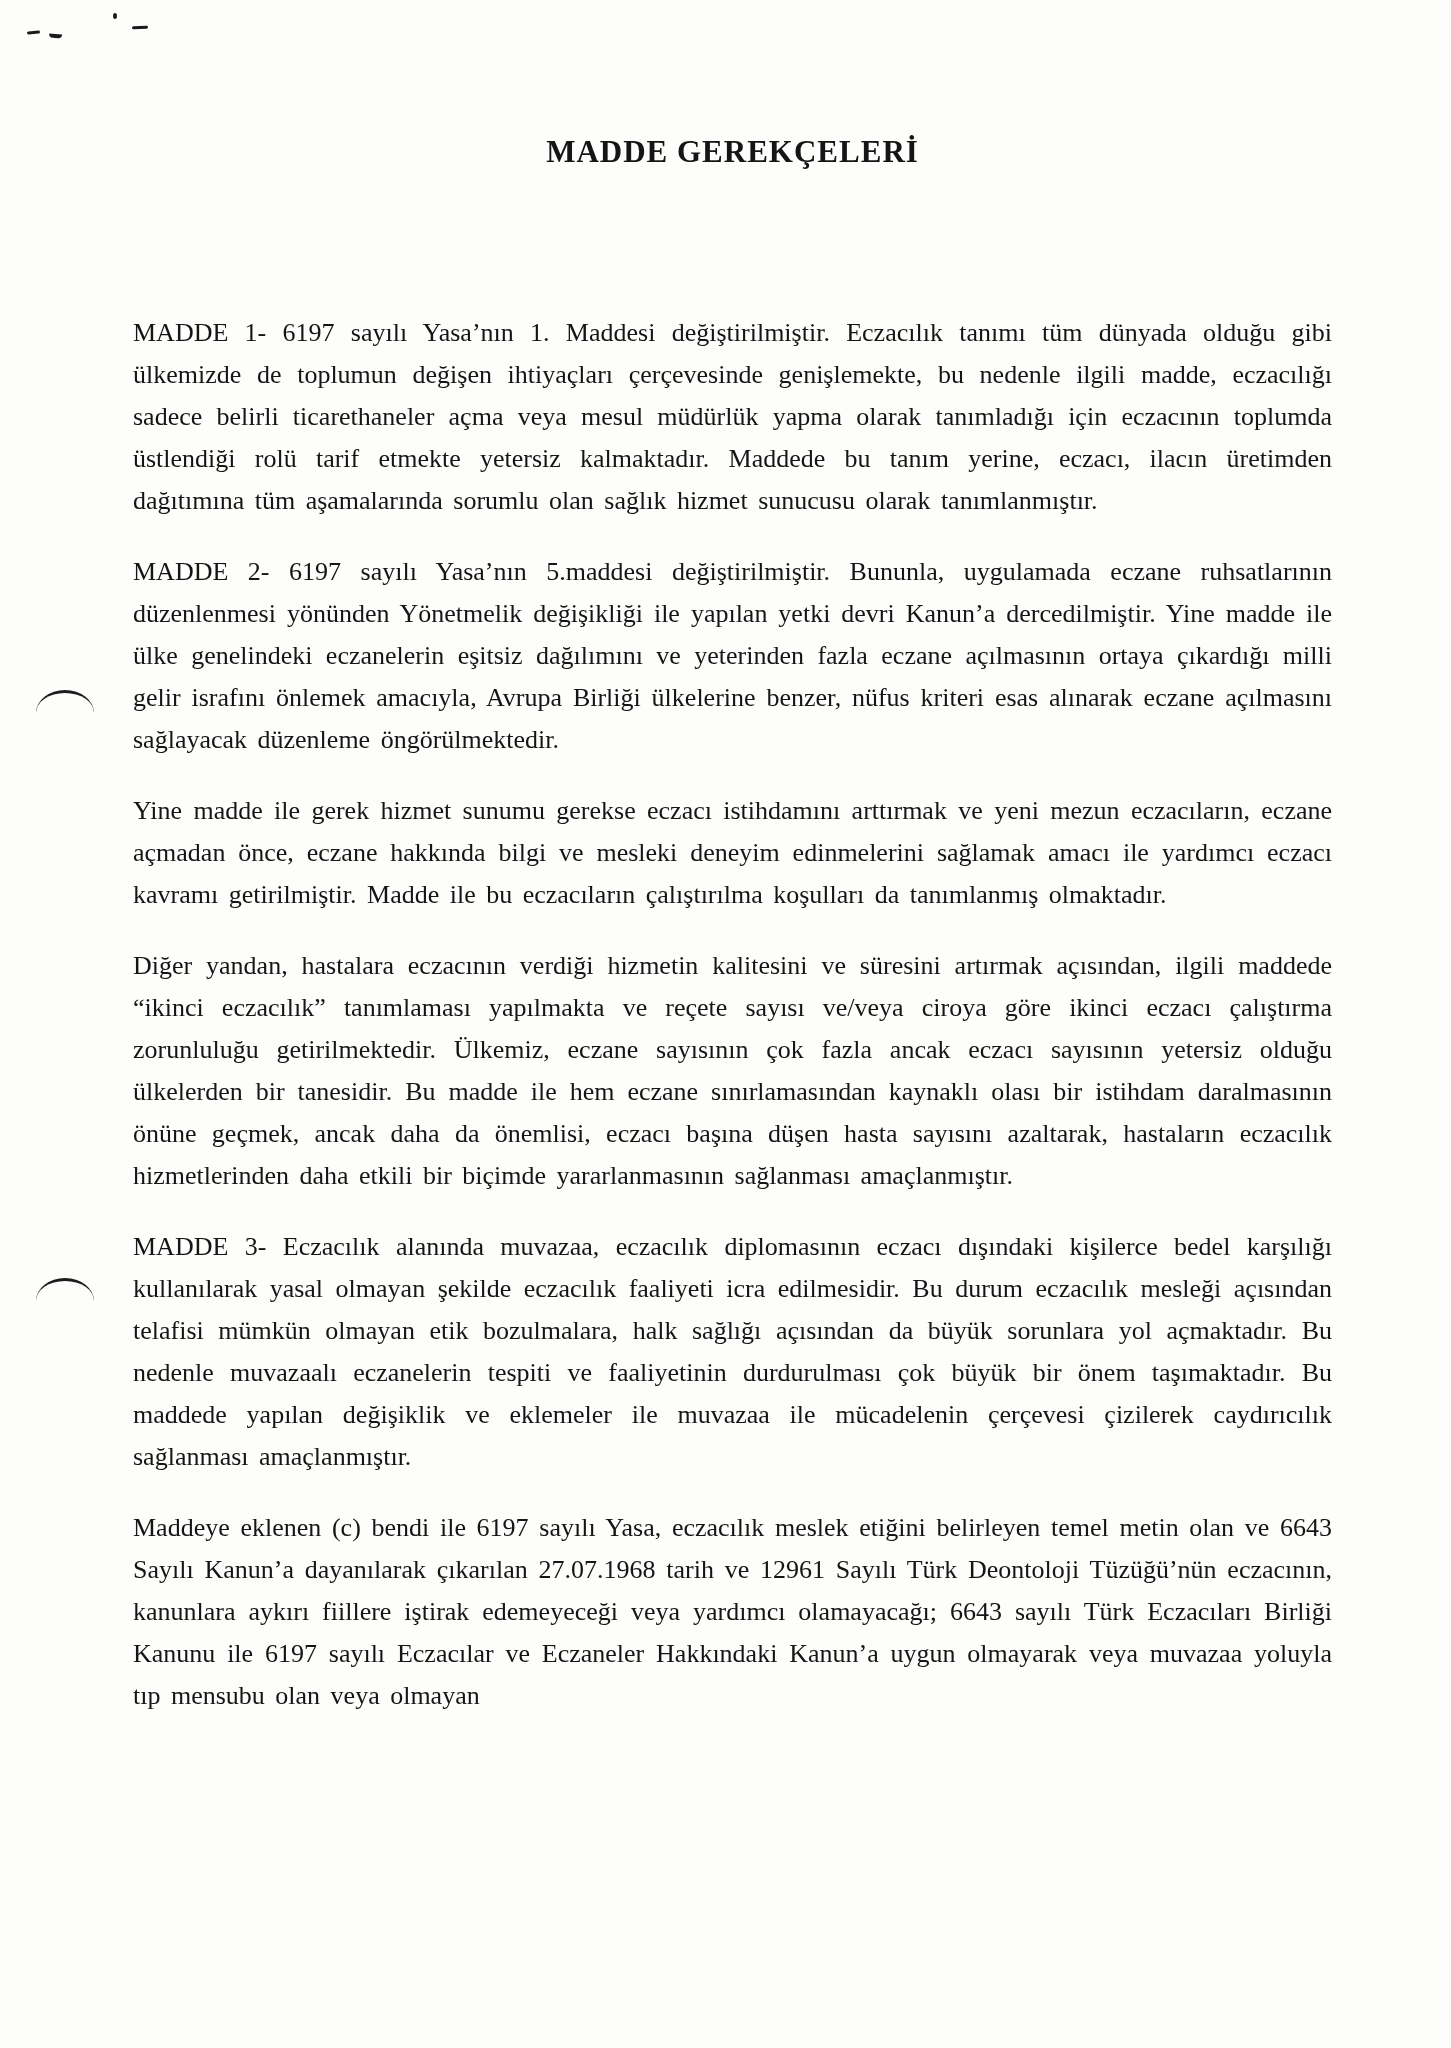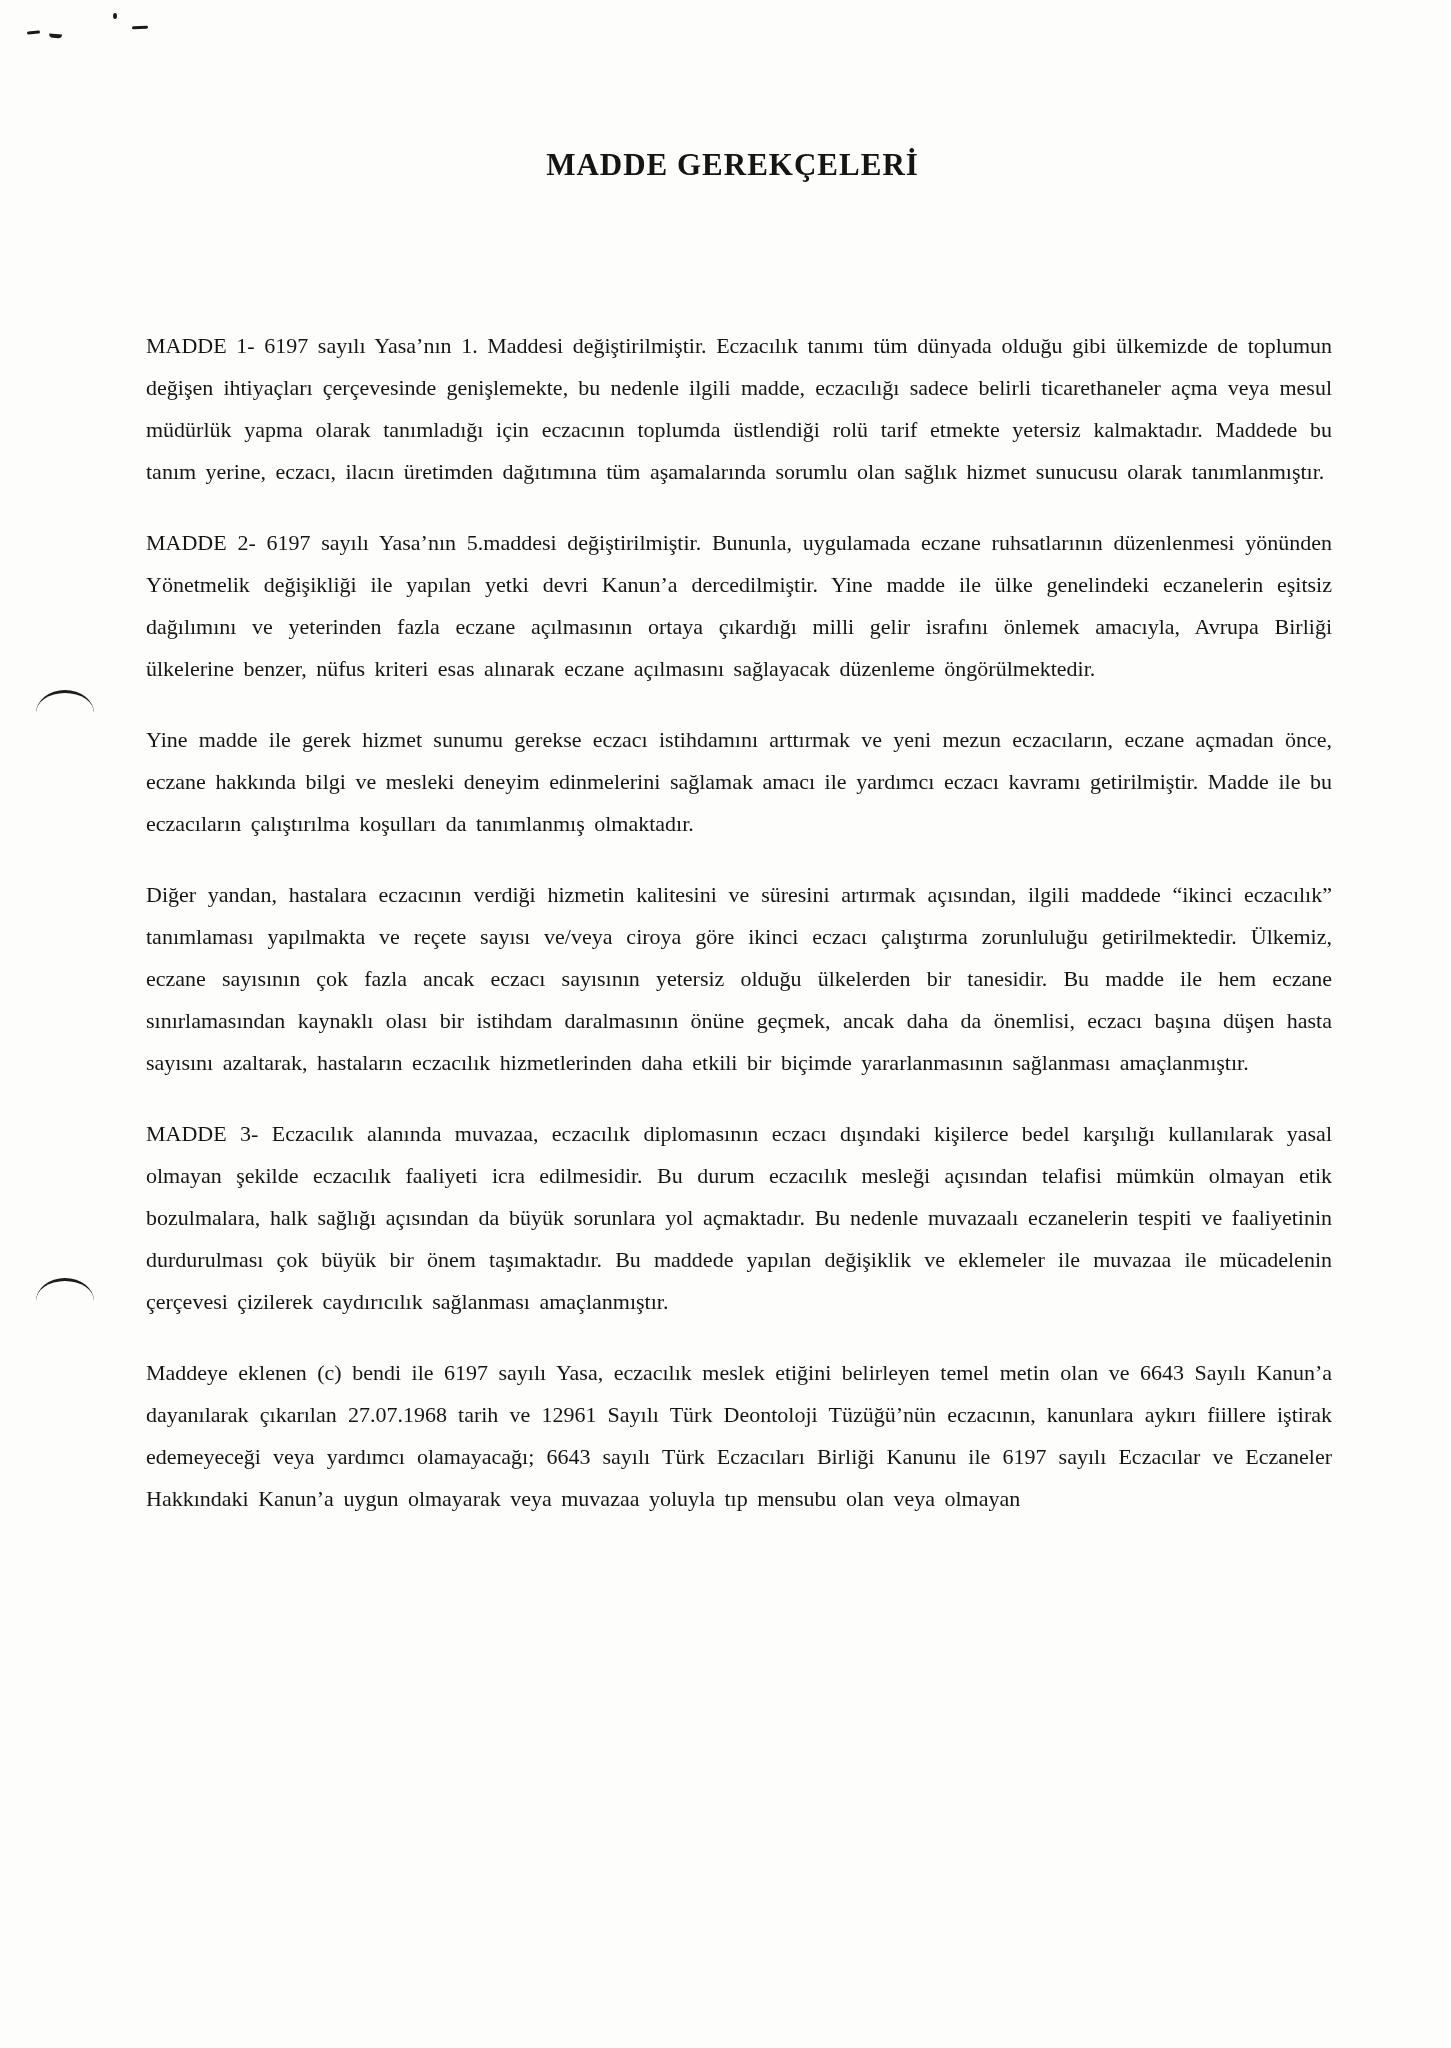--- a/index.html
+++ b/index.html
@@ -8,37 +8,37 @@
       width: 1451px;
       height: 2048px;
       background: #fdfdfb;
       overflow: hidden;
       font-family: "Liberation Serif", "DejaVu Serif", serif;
       color: #151515;
     }
     .content {
       position: absolute;
       left: 133px;
-      top: 16px;
+      top: 3px;
       width: 1199px;
     }
     .title {
       margin: 131px 0 142px 0;
       text-align: center;
       font-weight: bold;
       font-size: 31px;
       letter-spacing: 1px;
       white-space: nowrap;
     }
     .para {
-      font-size: 22px;
+      font-size: 26px;
       line-height: 42px;
       text-align: justify;
       word-spacing: 4px;
-      margin: 0 0 29px 13px;
+      margin: 0 0 29px 0;
     }
     
     .pen-mark {
       position: absolute;
       background: #1b1b1b;
       border-radius: 2px;
     }
     .mark-dot { left: 113px; top: 13px; width: 4px; height: 6px; border-radius: 50%; }
     .mark-dash-1 { left: 27px;  top: 31px; width: 13px; height: 3px; transform: rotate(-5deg); }
     .mark-dash-2 { left: 49px;  top: 34px; width: 13px; height: 4px; transform: rotate(4deg); border-radius: 0 0 6px 6px; }

